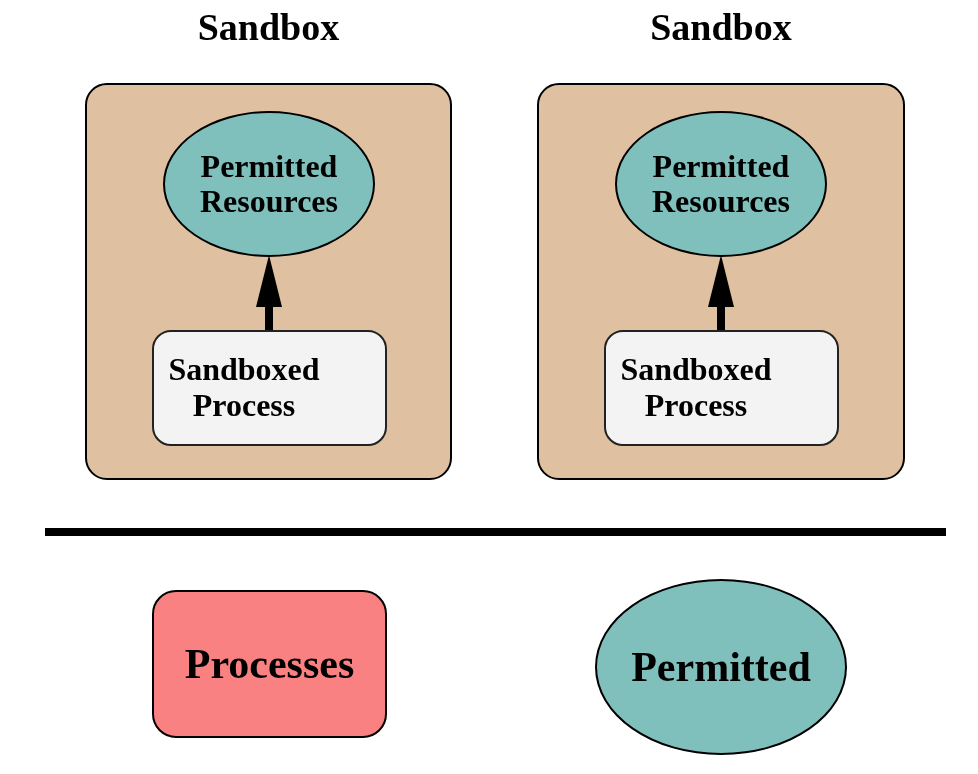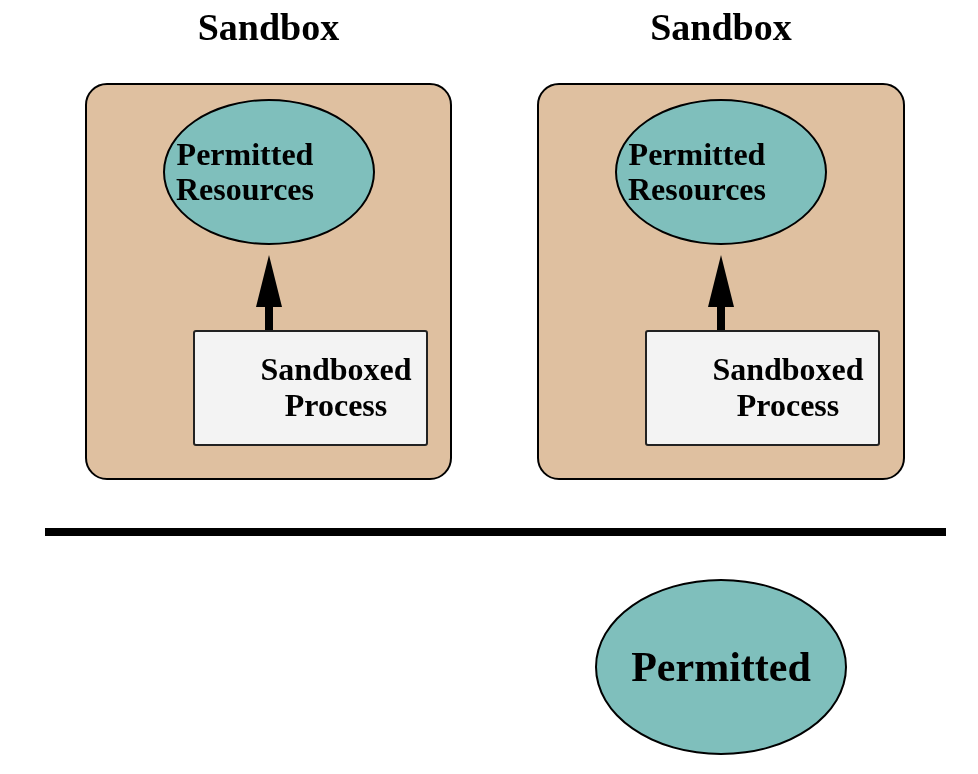--- a/index.html
+++ b/index.html
@@ -34,29 +34,30 @@
     height: 397px;
     background: var(--color-sandbox, #DFC0A0);
     border: 2px solid var(--color-line, #000000);
     border-radius: 22px;
     box-sizing: border-box;
   }
   .sandbox-box.b-left  { left: 85px;  width: 367px; }
   .sandbox-box.b-right { left: 537px; width: 368px; }
 
   .perm-ellipse {
-    top: 99px;
+    top: 111px;
     width: 212px;
     height: 146px;
     background: var(--color-resource, #7FBFBC);
     border: 2px solid var(--color-line, #000000);
     border-radius: 50%;
     box-sizing: border-box;
     display: flex;
     align-items: center;
+    justify-content: center;
     text-align: center;
   }
   .perm-ellipse.e-left  { left: 163px; }
   .perm-ellipse.e-right { left: 615px; }
   .perm-ellipse .label {
     font-weight: bold;
     font-size: 32px;
     line-height: 1.1;
     width: 160px;
   }
@@ -64,27 +65,26 @@
   .arrow-svg { top: 255px; width: 30px; height: 78px; }
   .arrow-svg.a-left  { left: 254px; }
   .arrow-svg.a-right { left: 706px; }
 
   .process-box {
     top: 330px;
     width: 235px;
     height: 116px;
     background: var(--color-process-box, #F3F3F3);
     border: 2px solid #222222;
-    border-radius: 3px;
+    border-radius: 19px;
     box-sizing: border-box;
     display: flex;
     align-items: center;
-    justify-content: flex-end;
+    justify-content: flex-start;
     text-align: center;
-    margin-left: 41px;
   }
   .process-box.p-left  { left: 152px; }
   .process-box.p-right { left: 604px; }
   .process-box .label {
     font-weight: bold;
     font-size: 32px;
     line-height: 1.12;
     width: 180px;
   }
 
@@ -160,18 +160,21 @@
 
   <div class="abs process-box p-left">
     <div class="label">Sandboxed Process</div>
   </div>
   <div class="abs process-box p-right">
     <div class="label">Sandboxed Process</div>
   </div>
 
   <div class="abs divider-line"></div>
 
+  <div class="abs processes-box">
+    <span>Processes</span>
+  </div>
 
   <div class="abs resources-ellipse">
     <span>Permitted</span>
   </div>
 
 </div>
 
 </body></html>

